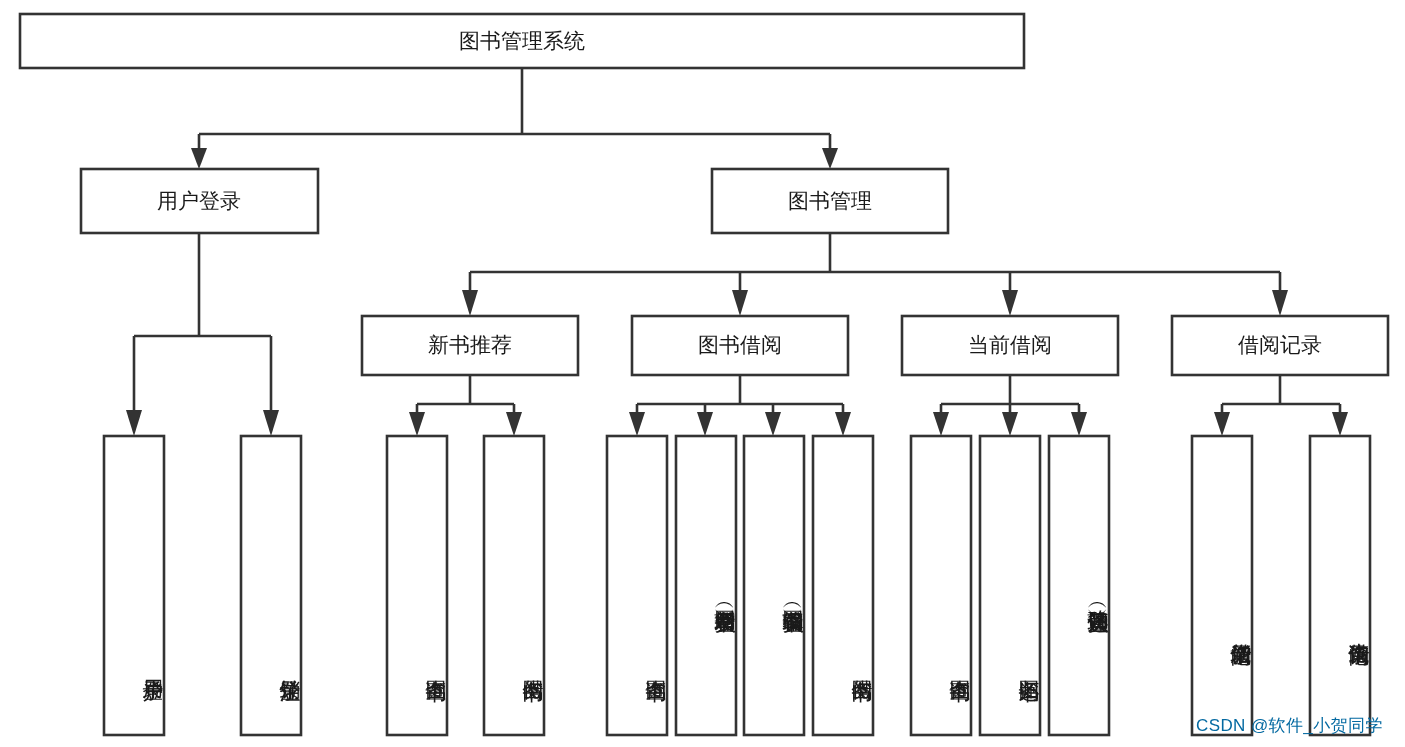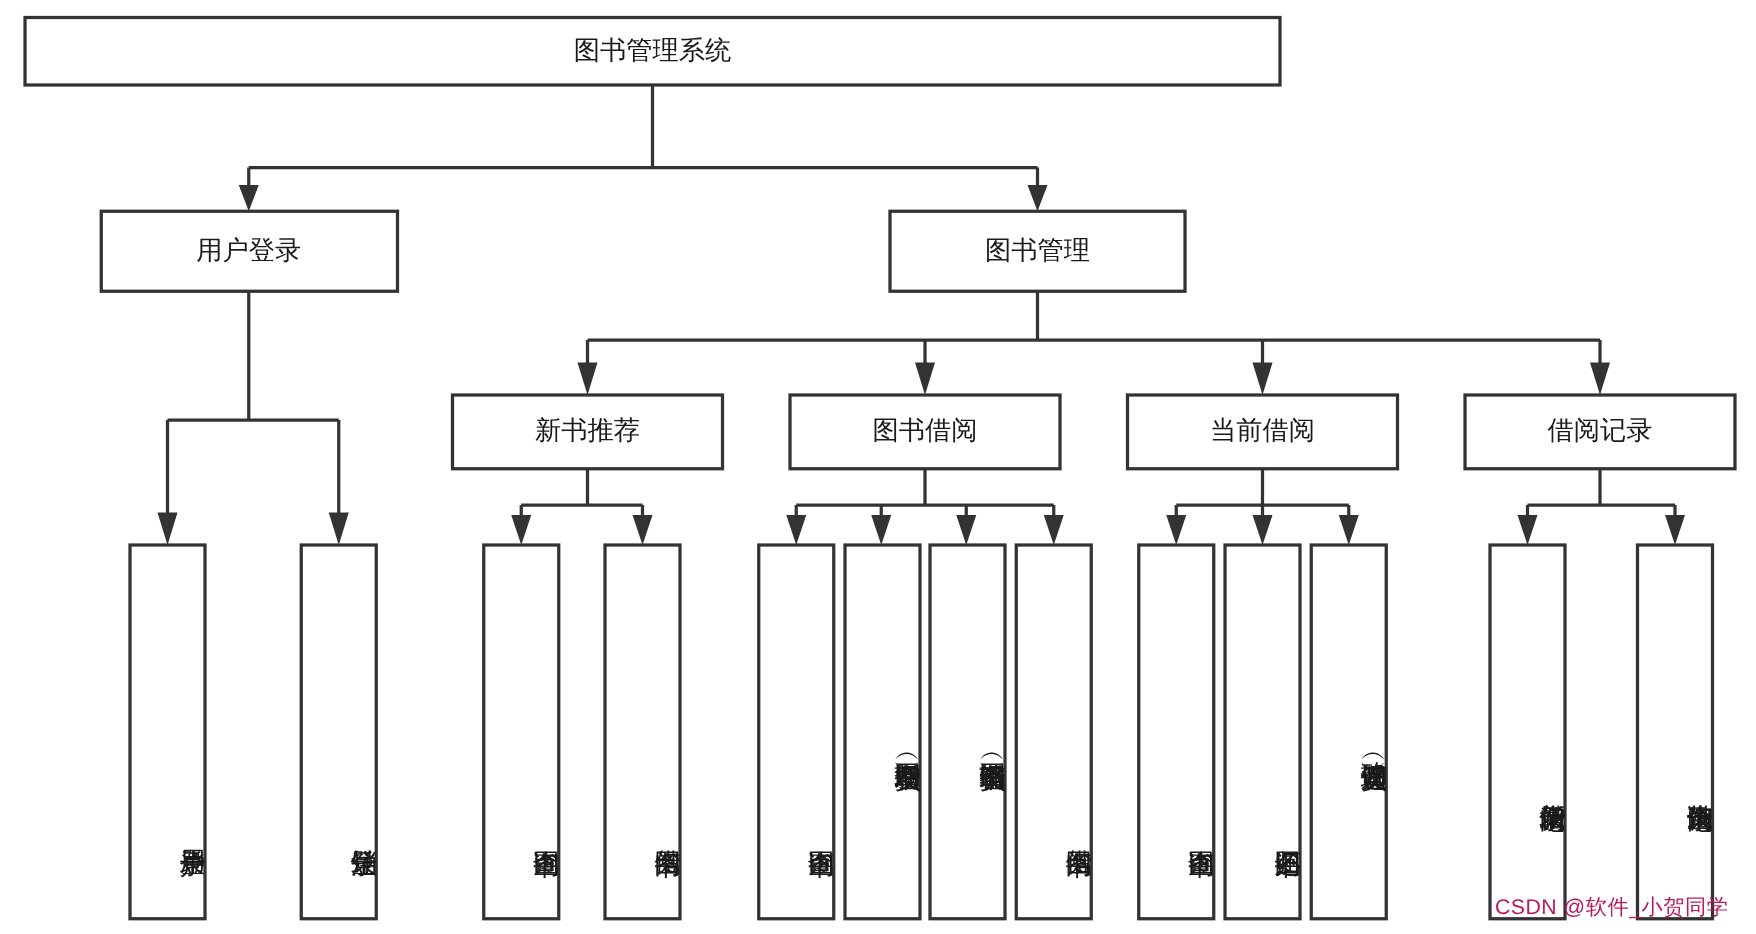--- a/index.html
+++ b/index.html
@@ -60,21 +60,21 @@
     display: flex;
     align-items: flex-start;
     justify-content: center;
     letter-spacing: 0.5px;
     pointer-events: none;
   }
   .watermark {
     position: absolute;
     font-family: "Liberation Sans", "DejaVu Sans", sans-serif;
     font-size: 17px;
-    color: #be185d;
+    color: #0369a1;
     white-space: nowrap;
     letter-spacing: 0.4px;
   }
 </style>
 </head>
 <body>
 
 <div id="diagram-root">
 
   <svg class="diagram-canvas" viewBox="0 0 1405 747">

